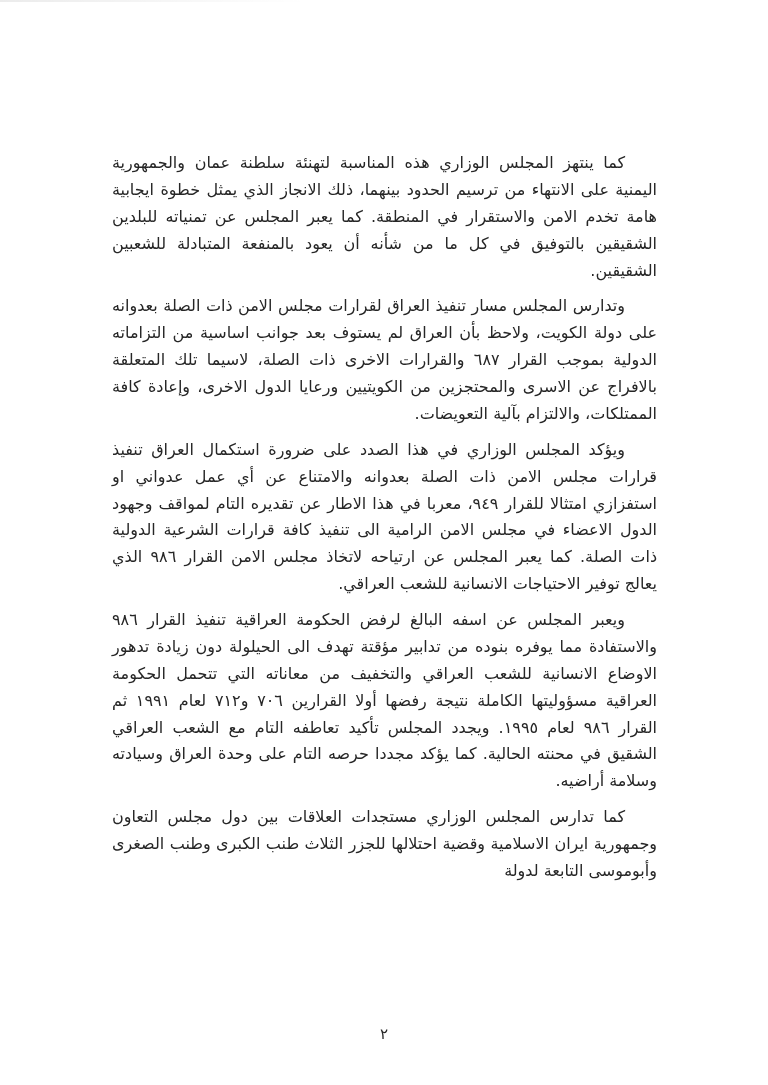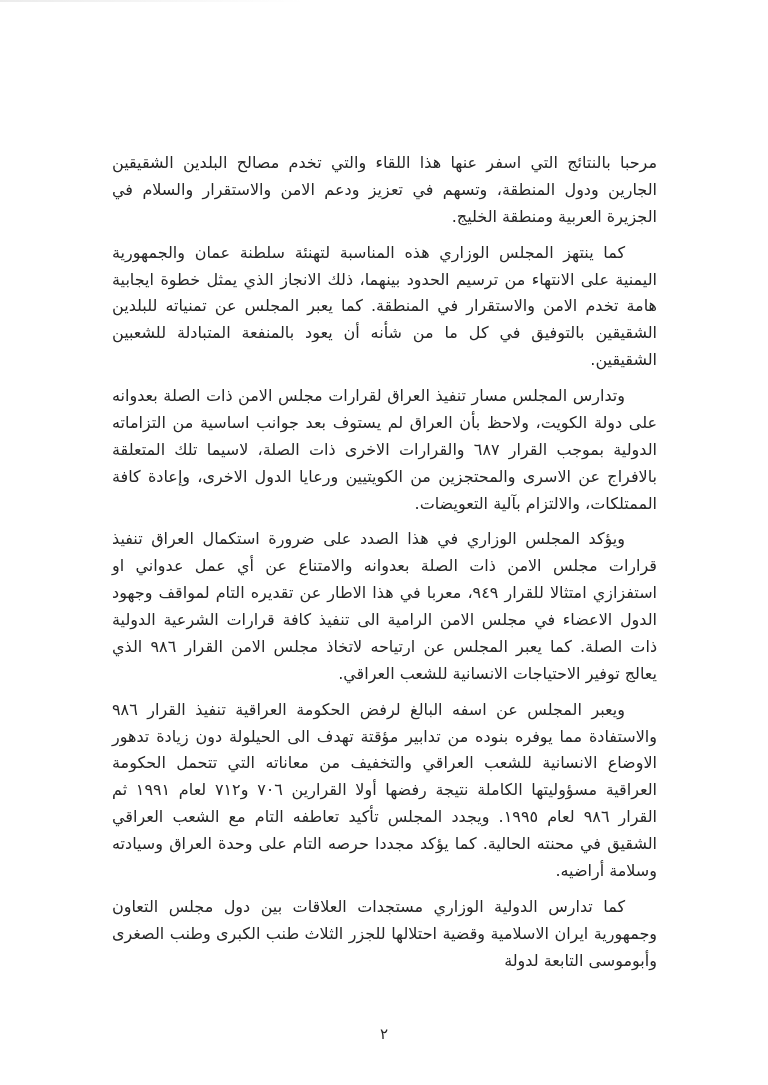--- a/index.html
+++ b/index.html
@@ -52,22 +52,21 @@
     font-size: 15px;
   }
 </style>
 </head>
 <body>
 
 <div class="page" dir="rtl" lang="ar">
   <div class="scan-edge-top"></div>
 
   <div class="content">
-    <p class="first">مرحبا بالنتائج التي اسفر عنها هذا اللقاء والتي تخدم مصالح البلدين الشقيقين الجارين ودول المنطقة، وتسهم في تعزيز ودعم الامن والاستقرار والسلام في الجزيرة العربية ومنطقة الخليج.</p>
     <p>كما ينتهز المجلس الوزاري هذه المناسبة لتهنئة سلطنة عمان والجمهورية اليمنية على الانتهاء من ترسيم الحدود بينهما، ذلك الانجاز الذي يمثل خطوة ايجابية هامة تخدم الامن والاستقرار في المنطقة. كما يعبر المجلس عن تمنياته للبلدين الشقيقين بالتوفيق في كل ما من شأنه أن يعود بالمنفعة المتبادلة للشعبين الشقيقين.</p>
     <p>وتدارس المجلس مسار تنفيذ العراق لقرارات مجلس الامن ذات الصلة بعدوانه على دولة الكويت، ولاحظ بأن العراق لم يستوف بعد جوانب اساسية من التزاماته الدولية بموجب القرار ٦٨٧ والقرارات الاخرى ذات الصلة، لاسيما تلك المتعلقة بالافراج عن الاسرى والمحتجزين من الكويتيين ورعايا الدول الاخرى، وإعادة كافة الممتلكات، والالتزام بآلية التعويضات.</p>
     <p>ويؤكد المجلس الوزاري في هذا الصدد على ضرورة استكمال العراق تنفيذ قرارات مجلس الامن ذات الصلة بعدوانه والامتناع عن أي عمل عدواني او استفزازي امتثالا للقرار ٩٤٩، معربا في هذا الاطار عن تقديره التام لمواقف وجهود الدول الاعضاء في مجلس الامن الرامية الى تنفيذ كافة قرارات الشرعية الدولية ذات الصلة. كما يعبر المجلس عن ارتياحه لاتخاذ مجلس الامن القرار ٩٨٦ الذي يعالج توفير الاحتياجات الانسانية للشعب العراقي.</p>
     <p>ويعبر المجلس عن اسفه البالغ لرفض الحكومة العراقية تنفيذ القرار ٩٨٦ والاستفادة مما يوفره بنوده من تدابير مؤقتة تهدف الى الحيلولة دون زيادة تدهور الاوضاع الانسانية للشعب العراقي والتخفيف من معاناته التي تتحمل الحكومة العراقية مسؤوليتها الكاملة نتيجة رفضها أولا القرارين ٧٠٦ و٧١٢ لعام ١٩٩١ ثم القرار ٩٨٦ لعام ١٩٩٥. ويجدد المجلس تأكيد تعاطفه التام مع الشعب العراقي الشقيق في محنته الحالية. كما يؤكد مجددا حرصه التام على وحدة العراق وسيادته وسلامة أراضيه.</p>
-    <p>كما تدارس الدولية الوزاري مستجدات العلاقات بين دول مجلس التعاون وجمهورية ايران الاسلامية وقضية احتلالها للجزر الثلاث طنب الكبرى وطنب الصغرى وأبوموسى التابعة لدولة</p>
+    <p>كما تدارس المجلس الوزاري مستجدات العلاقات بين دول مجلس التعاون وجمهورية ايران الاسلامية وقضية احتلالها للجزر الثلاث طنب الكبرى وطنب الصغرى وأبوموسى التابعة لدولة</p>
   </div>
 
   <div class="page-number">٢</div>
 </div>
 
 </body></html>

